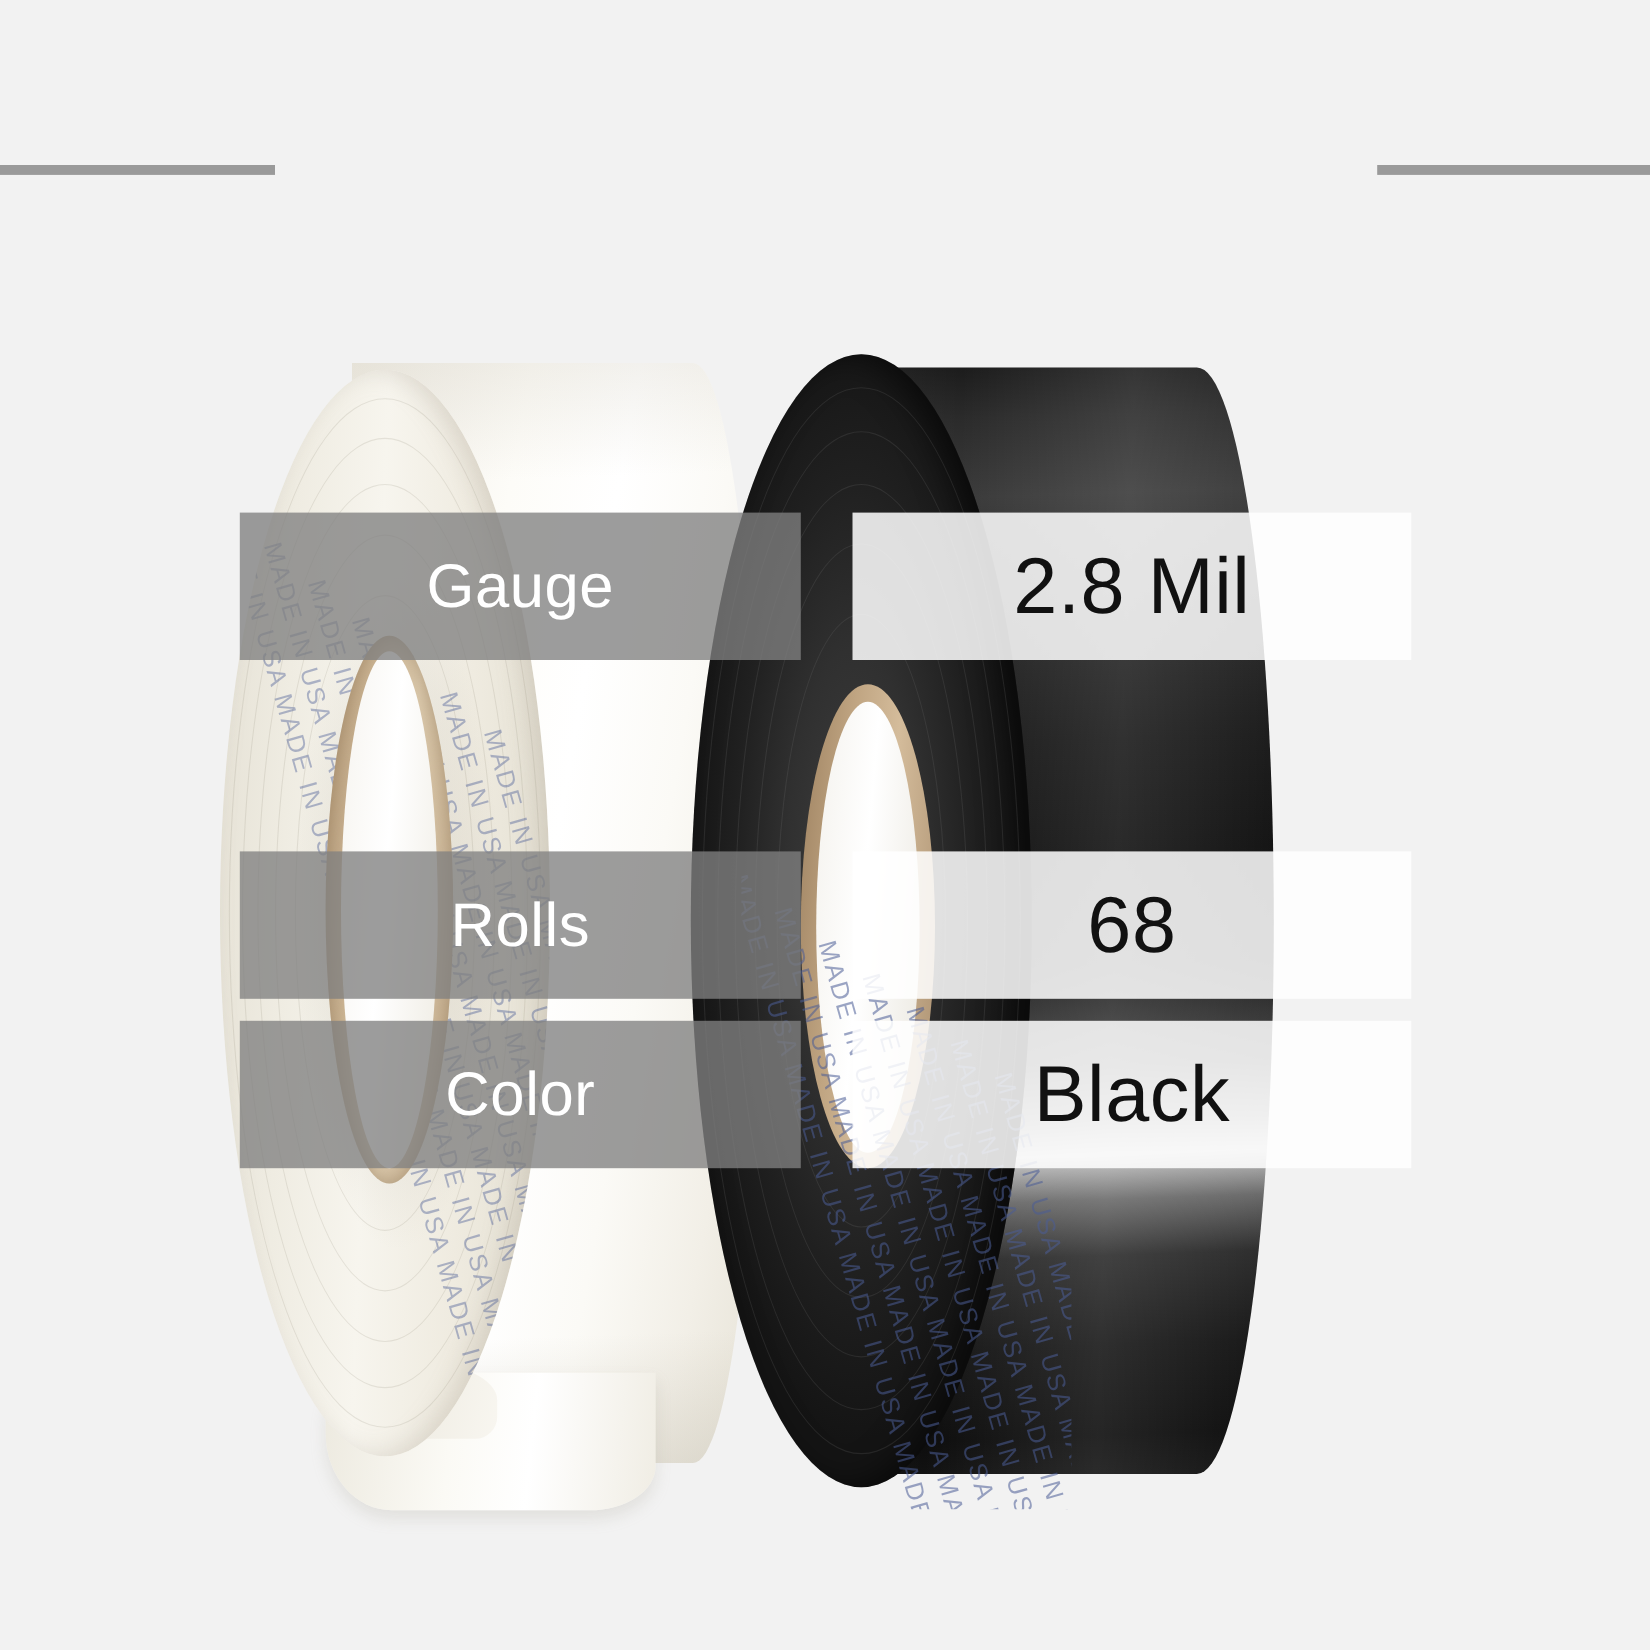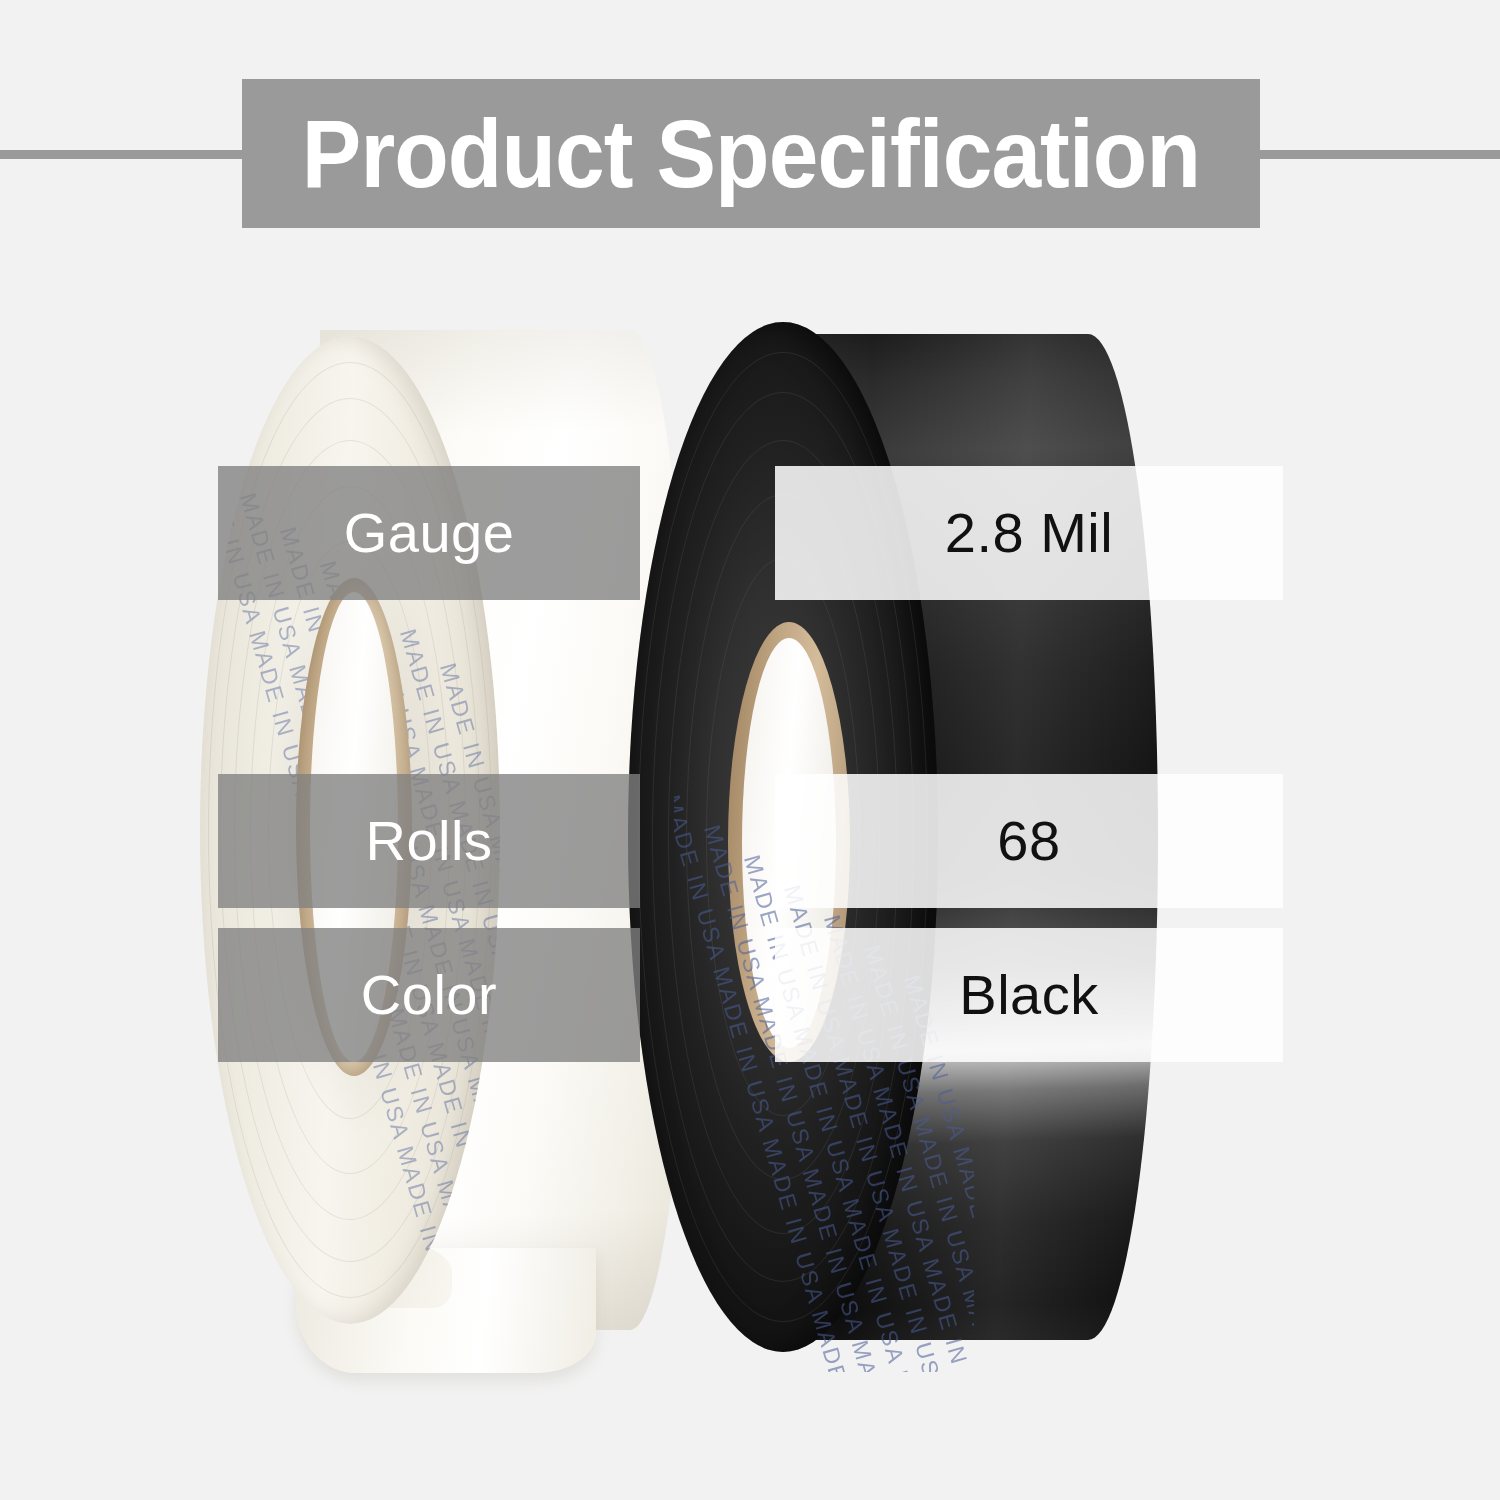--- a/index.html
+++ b/index.html
@@ -210,21 +210,21 @@
 
   .spec-row { position: absolute; left: 0; width: 1500px; height: 134px; }
   .spec-row:nth-child(1){ top: 466px; }
   .spec-row:nth-child(2){ top: 620px; }
   .spec-row:nth-child(3){ top: 774px; }
   .spec-row:nth-child(4){ top: 928px; }
   .spec-row:nth-child(5){ top: 1082px; }
 
   .cell-label {
     position: absolute; left: 218px; top: 0;
-    width: 422px; height: 134px;
+    width: 510px; height: 134px;
     background: rgba(128,128,128,.78);
     display: flex; align-items: center; justify-content: center;
   }
   .cell-label span {
     color: #ffffff;
     font-family: "Liberation Sans Narrow", "Liberation Sans", sans-serif;
     font-size: 56px;
     font-weight: 400;
     letter-spacing: .5px;
     line-height: 1;
@@ -232,37 +232,34 @@
 
   .cell-value {
     position: absolute; left: 775px; top: 0;
     width: 508px; height: 134px;
     background: rgba(255,255,255,.86);
     display: flex; align-items: center; justify-content: center;
   }
   .cell-value span {
     color: #111111;
     font-family: "Liberation Sans Narrow", "Liberation Sans", sans-serif;
-    font-size: 56px;
+    font-size: 72px;
     font-weight: 400;
     letter-spacing: .5px;
     line-height: 1;
   }
 </style>
 </head>
 <body>
 
 <div id="page">
 
   <div class="rule left"></div>
   <div class="rule right"></div>
 
-  <div class="title-bar">
-    <div class="title-text">Product Specification</div>
-  </div>
 
   <div class="stage">
 
     <div class="roll-white">
       <div class="rw-body"></div>
       <div class="rw-tail"></div>
       <div class="rw-edge"></div>
       <div class="rw-rings">
         <i></i>
           <i></i>

